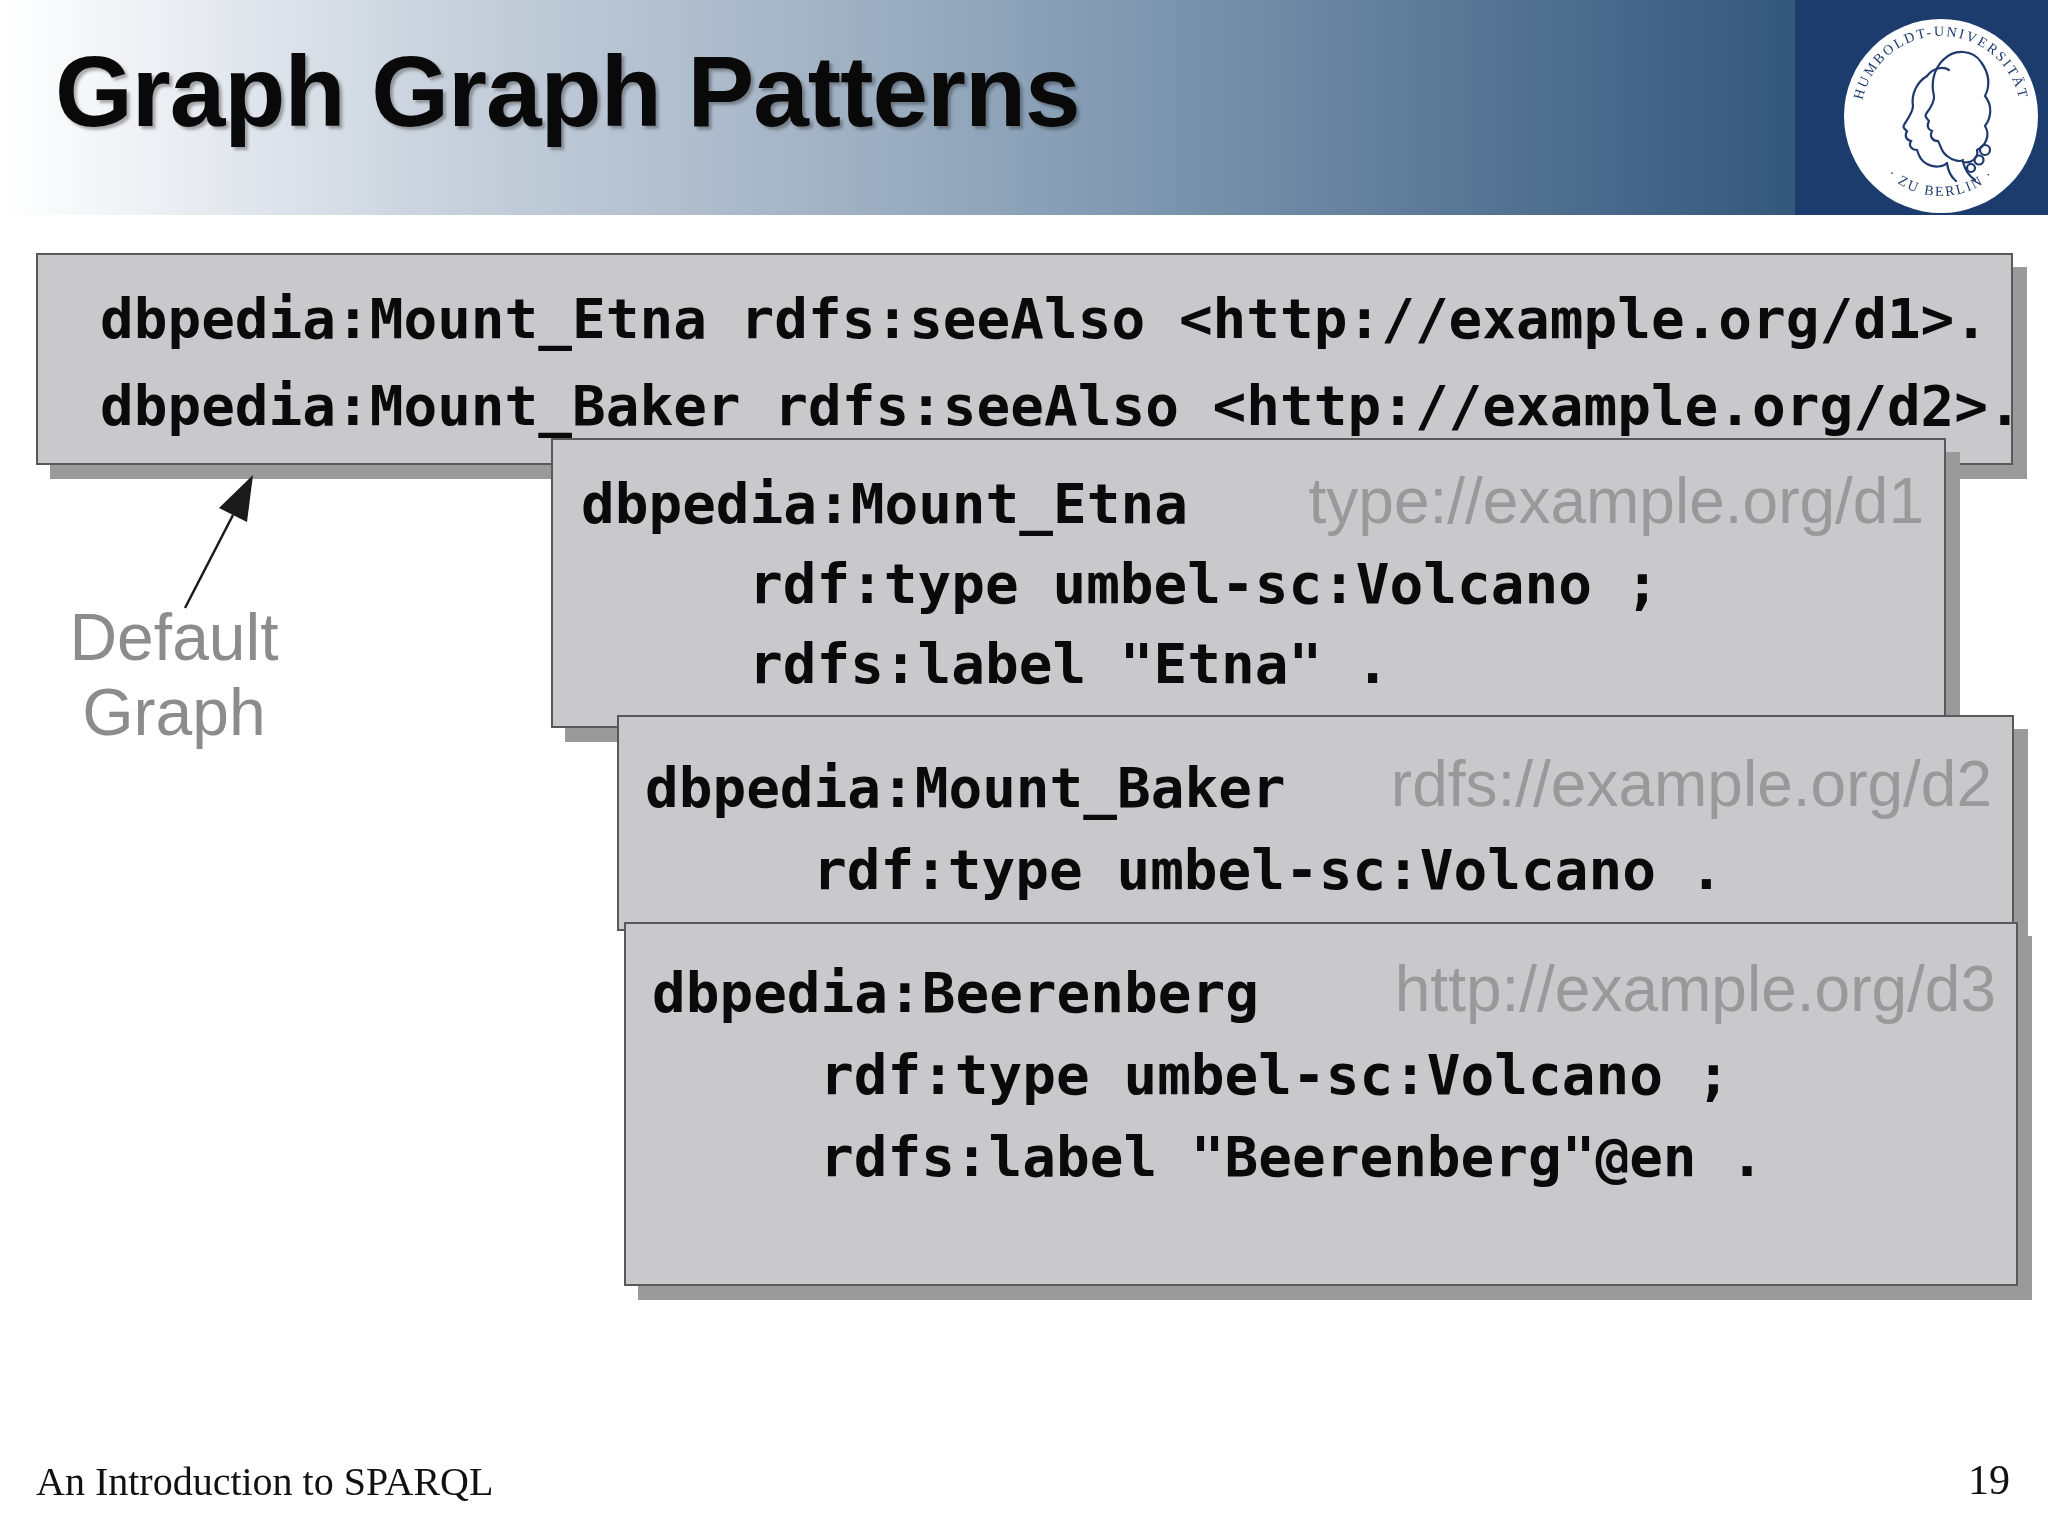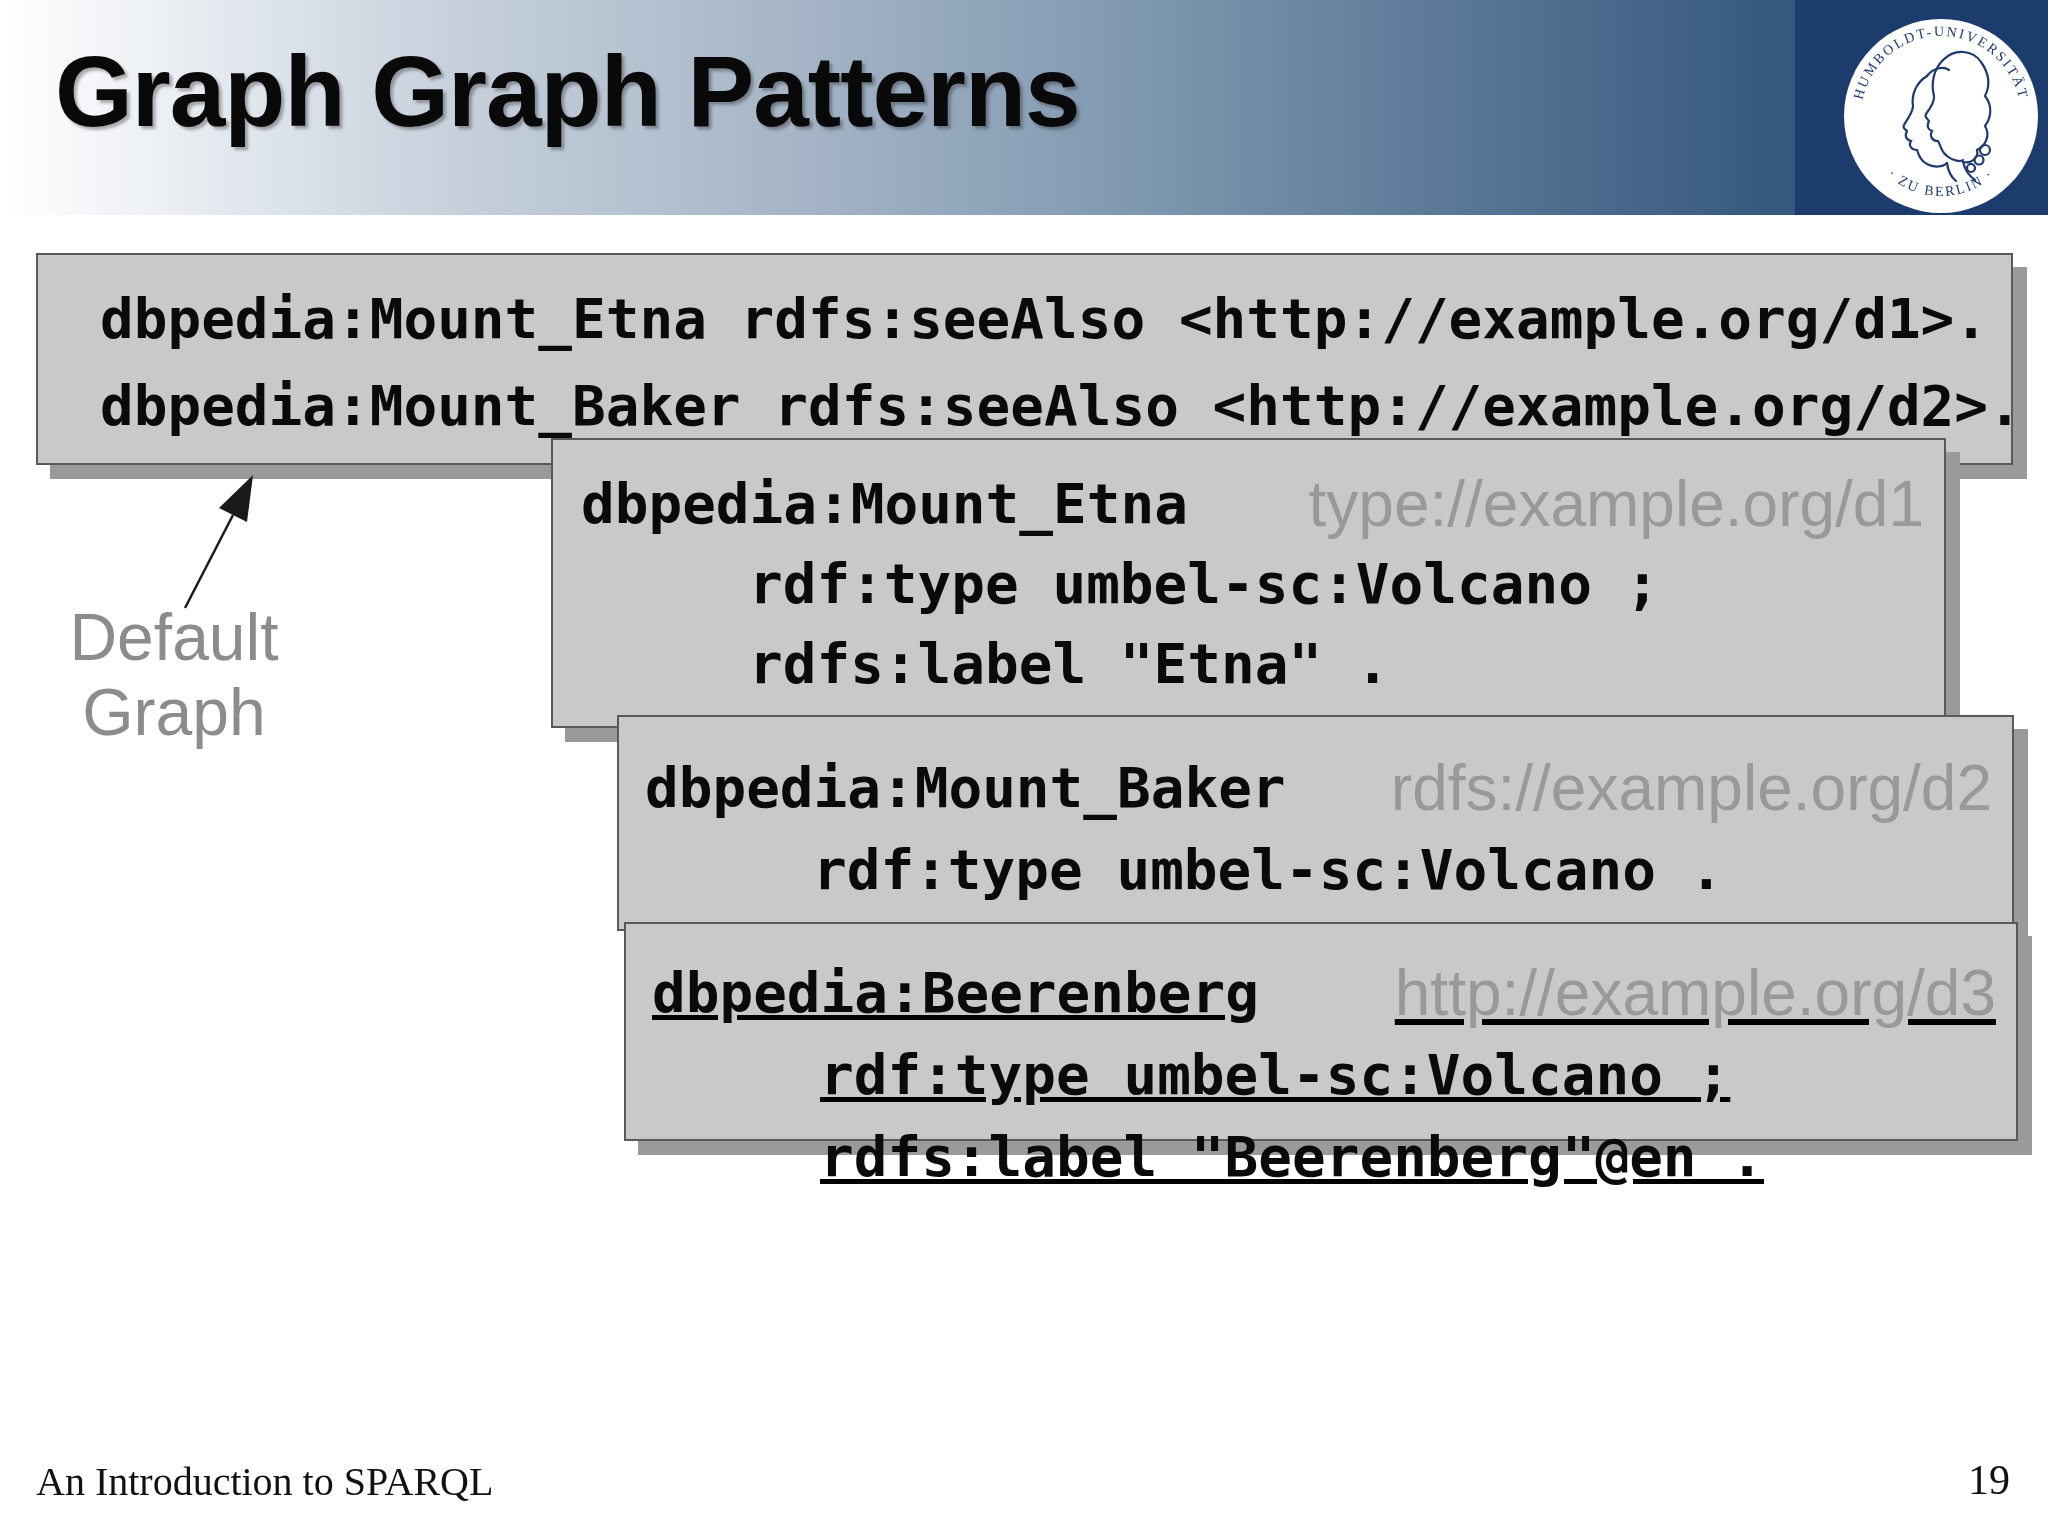--- a/index.html
+++ b/index.html
@@ -22,32 +22,32 @@
   #logo-block{position:absolute;left:1795px;top:0;width:253px;height:215px;}
   
   .gbox{
     position:absolute;background:#c9c9cb;border:2px solid #595959;
     box-shadow:14px 14px 0 #9a9a9a;box-sizing:border-box;
   }
   .code{
     font-family:"DejaVu Sans Mono","Liberation Mono",monospace;
     font-weight:bold;color:#0a0a0a;font-size:56px;white-space:pre;
   }
-  .gline{display:flex;justify-content:space-between;align-items:center;}
+  .gline{display:flex;justify-content:space-between;align-items:flex-start;}
   .guri{
     font-family:"Liberation Sans",sans-serif;font-weight:normal;
     color:#999999;font-size:64px;white-space:nowrap;
   }
   #box-default{left:36px;top:253px;width:1977px;height:212px;padding:20px 10px 0 24px;}
   #box-default .code{line-height:87px;margin-left:38px;}
   #box-d1{left:551px;top:438px;width:1395px;height:290px;padding:24px 20px 0 28px;z-index:2;}
   #box-d1 .code{line-height:80px;}
   #box-d2{left:617px;top:715px;width:1397px;height:216px;padding:30px 20px 0 26px;z-index:3;}
   #box-d2 .code{line-height:82px;}
-  #box-d3{left:624px;top:922px;width:1394px;height:219px;padding:28px 20px 15px 26px;z-index:4;text-decoration:underline;}
+  #box-d3{left:624px;top:922px;width:1394px;height:364px;padding:28px 20px 15px 26px;z-index:4;}
   #box-d3 .code{line-height:82px;}
   .indent{padding-left:168px;}
   
   #default-label{
     position:absolute;left:38px;top:600px;width:272px;text-align:center;
     font-size:66px;color:#8c8c8c;line-height:1.14;
   }
   #arrow-svg{position:absolute;left:170px;top:470px;pointer-events:none;}
   
   #footer-left{

